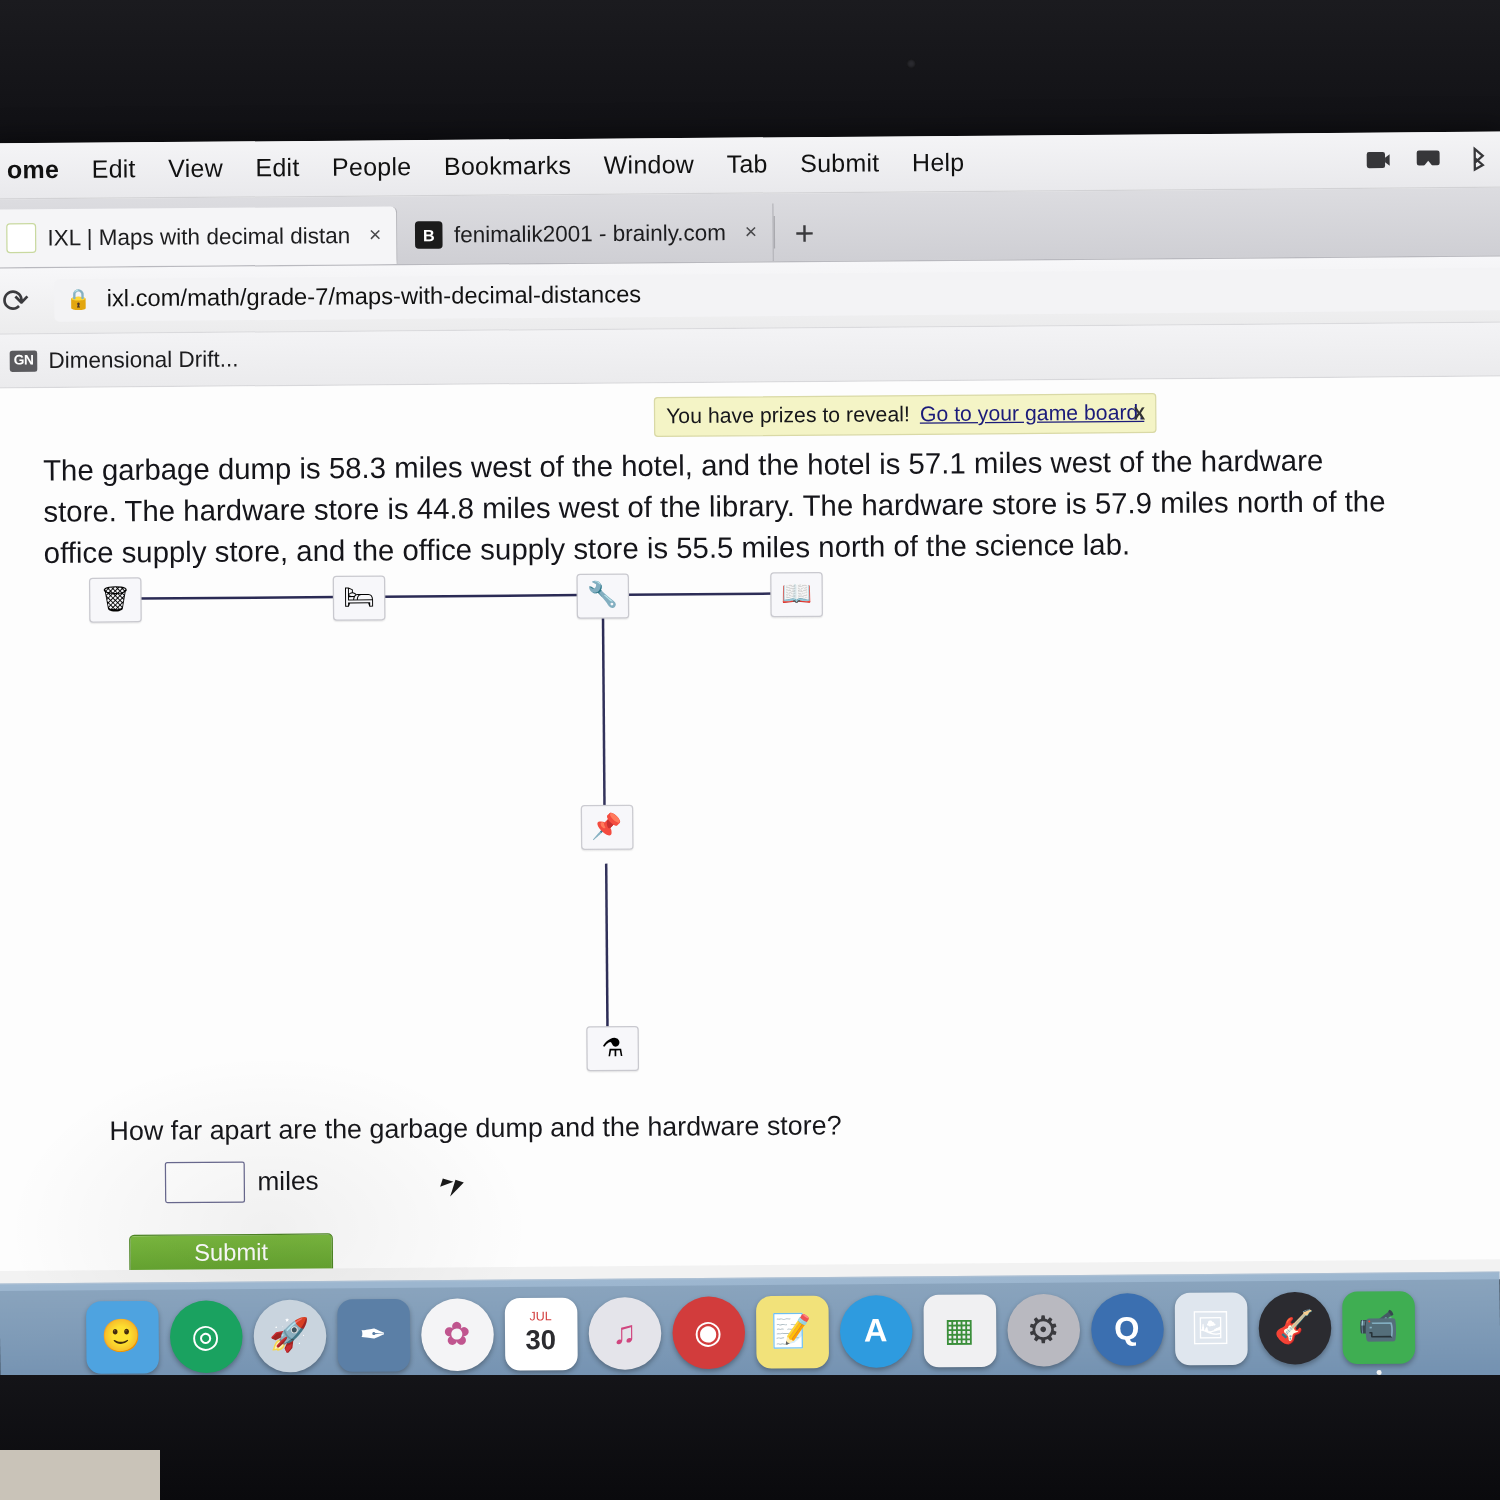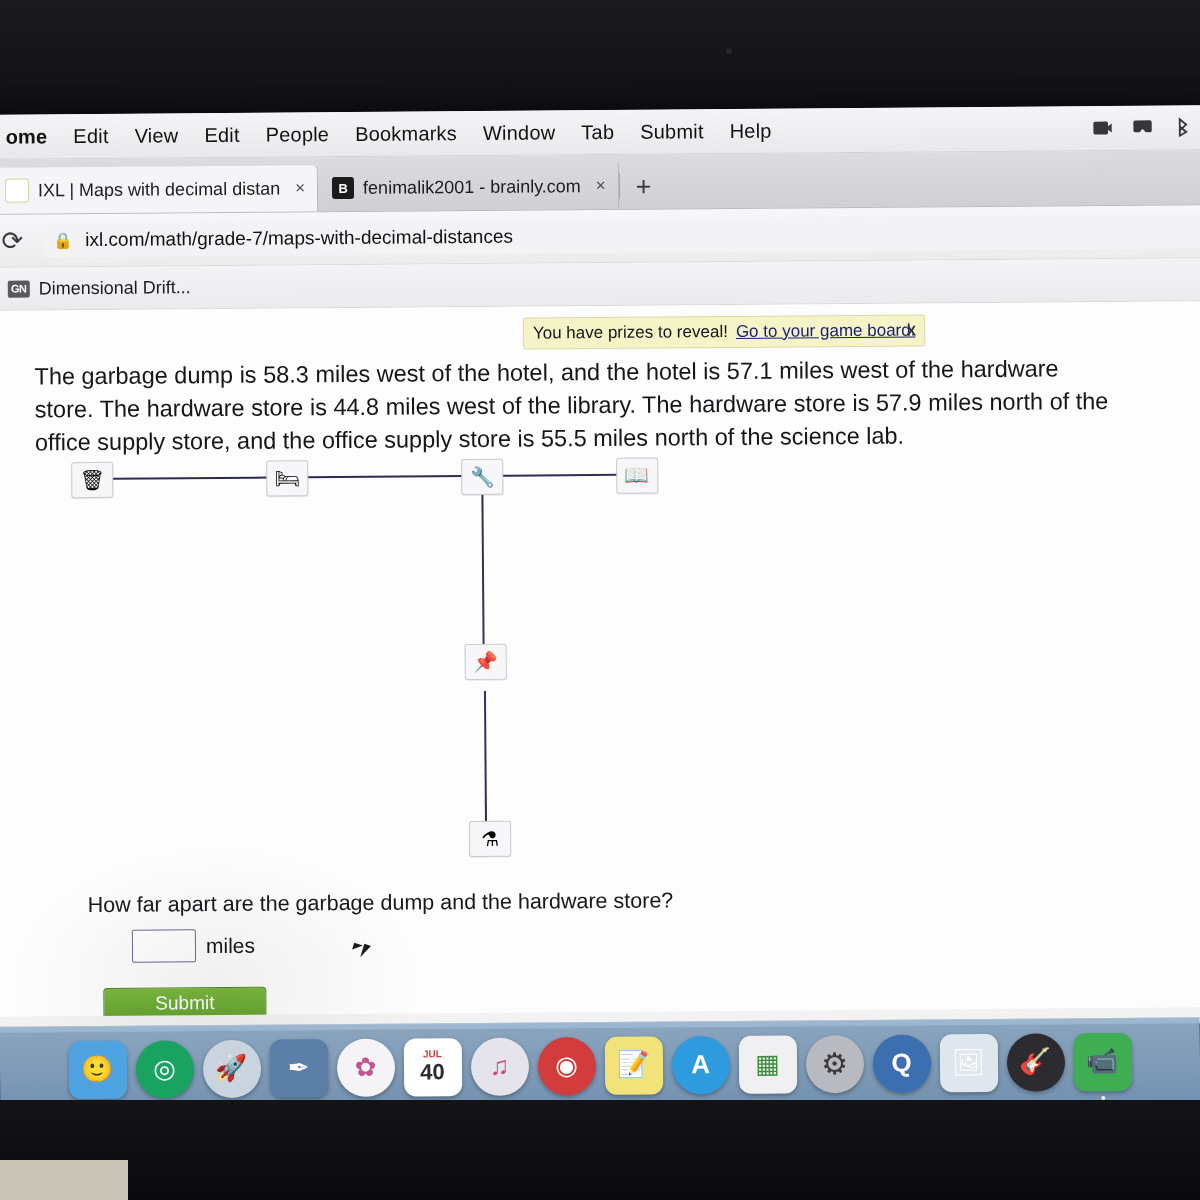--- a/index.html
+++ b/index.html
@@ -508,22 +508,22 @@
           <span>🚀</span>
         </div>
       <div class="dockicon" style="background:#5b7fa6">
           <span>✒</span>
           <i class="dot"></i>
         </div>
       <div class="dockicon round" style="background:#f4f4f6;color:#c0558f">
           <span>✿</span>
         </div>
       <div class="dockicon" style="background:#ffffff;color:#2c2c30;flex-direction:column;font-size:22px;font-weight:bold">
-        <span style="font-size:10px;color:#d23c3c;font-weight:bold">JUL</span>
-        <span>40</span>
+        <span style="font-size:10px;color:#d23c3c;font-weight:normal">JUL</span>
+        <span>30</span>
       </div>
       <div class="dockicon round" style="background:#e4e4ea;color:#d0467f">
           <span>♫</span>
         </div>
       <div class="dockicon round" style="background:#d23c3c">
           <span>◉</span>
         </div>
       <div class="dockicon" style="background:#f2e27a;color:#6a5a14">
           <span>📝</span>
         </div>

